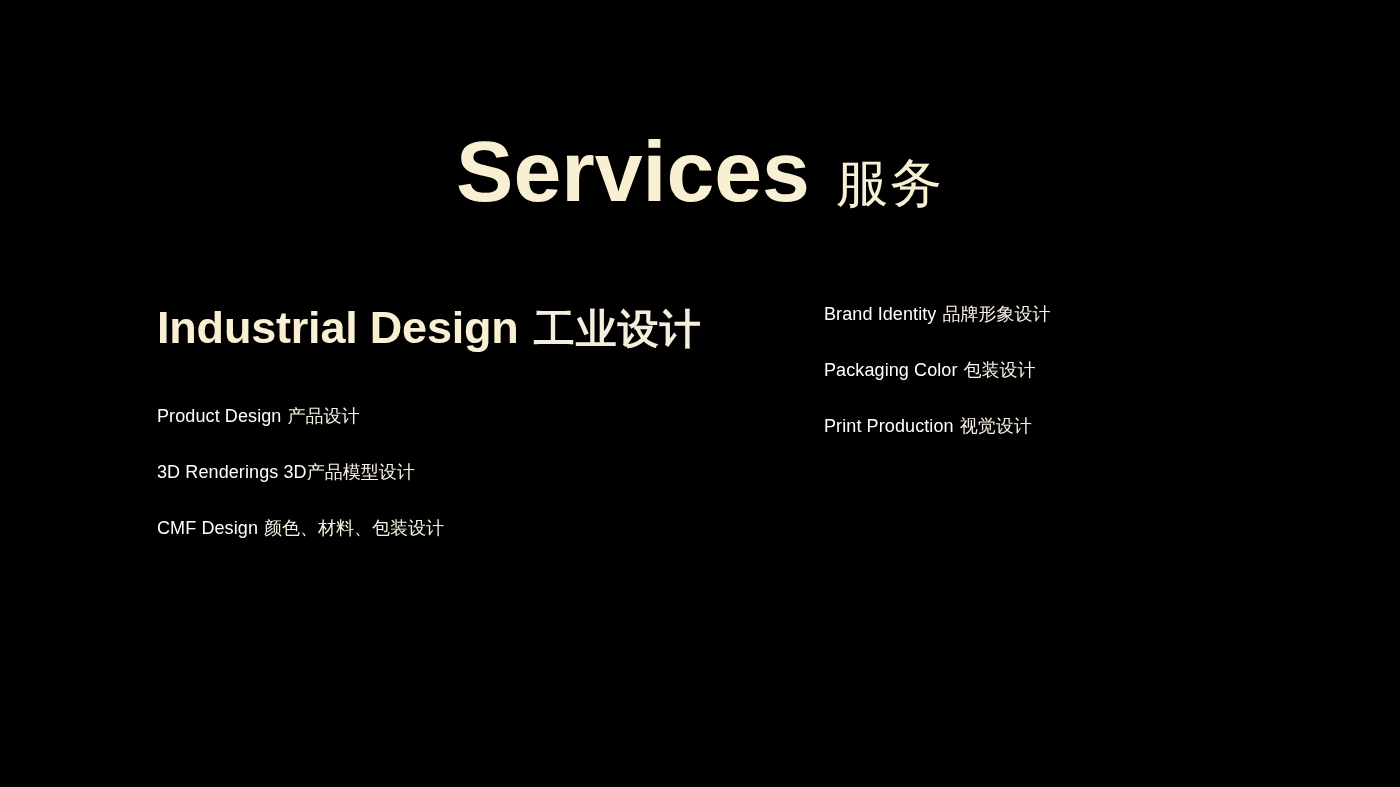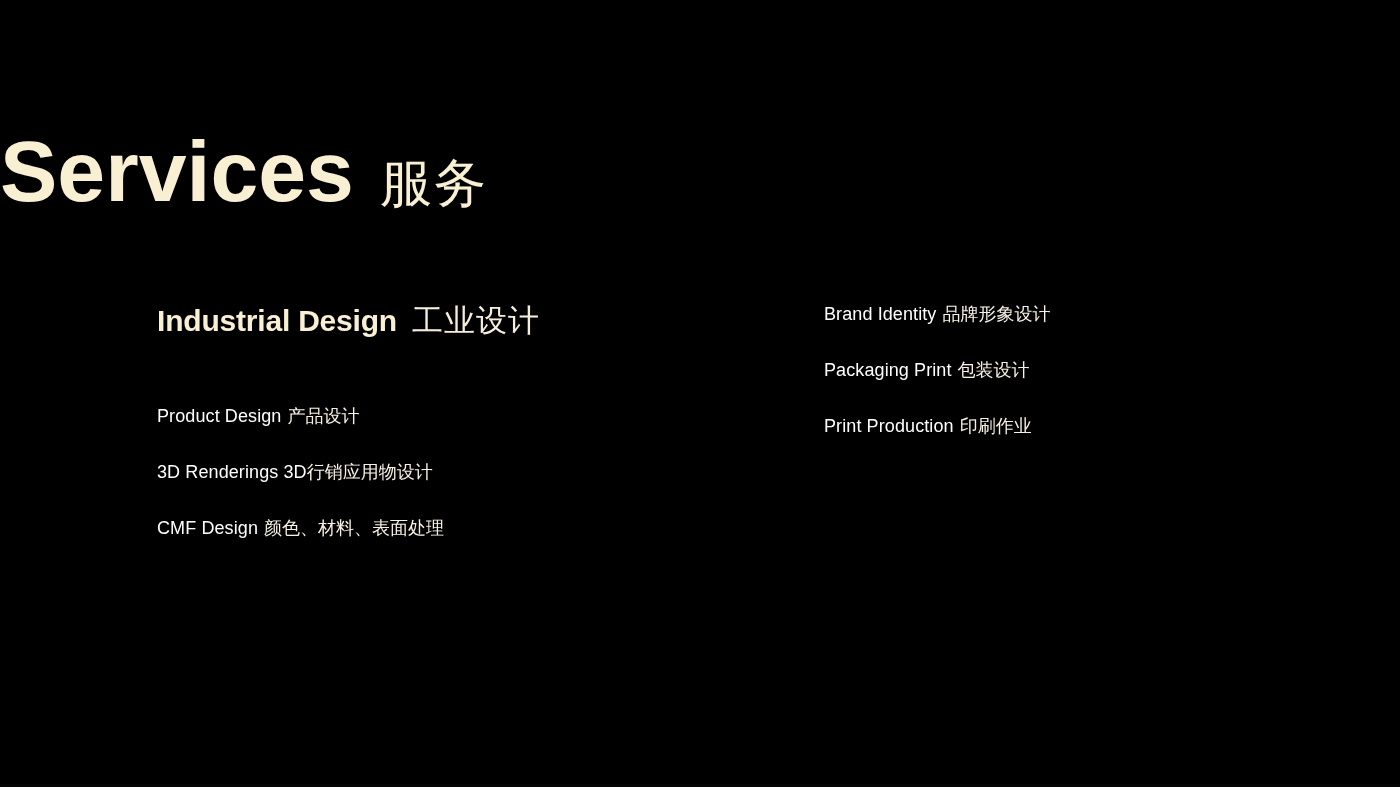--- a/index.html
+++ b/index.html
@@ -23,20 +23,21 @@
     box-sizing: border-box;
     border-bottom: 3px solid #050505;
   }
 
   
   .title-block {
     position: absolute;
     left: 0;
     top: 128px;
     width: 1400px;
+    text-align: center;
     white-space: nowrap;
   }
   .title-en {
     font-family: "Liberation Sans", "DejaVu Sans", sans-serif;
     font-size: 86px;
     font-weight: 700;
     letter-spacing: 0px;
     color: #F9EFD3;
     line-height: 1;
     vertical-align: baseline;
@@ -67,30 +68,30 @@
   .col-right { left: 824px; width: 560px; }
 
   .col-header {
     white-space: nowrap;
     margin: 0 0 52px 0;
     line-height: 1;
     height: 50px;
   }
   .col-header-en {
     font-family: "Liberation Sans", "DejaVu Sans", sans-serif;
-    font-size: 30px;
+    font-size: 45px;
     font-weight: 700;
     color: #F9EFD3;
     letter-spacing: -0.2px;
     vertical-align: baseline;
   }
   .col-header-cn {
     font-family: "Liberation Serif", "DejaVu Serif", serif;
-    font-size: 31px;
-    font-weight: 400;
+    font-size: 41px;
+    font-weight: 700;
     color: #F6EEDC;
     margin-left: 15px;
     letter-spacing: 1px;
     vertical-align: baseline;
   }
 
   .service-list {
     list-style: none;
     margin: 0;
     padding: 0;
@@ -129,36 +130,36 @@
 
     <div class="column col-left">
       <div class="col-header">
         <span class="col-header-en">Industrial Design</span><span class="col-header-cn">工业设计</span>
       </div>
       <ul class="service-list">
         <li class="service-item">
           <span class="item-en">Product Design</span><span class="item-cn">产品设计</span>
         </li>
         <li class="service-item">
-          <span class="item-en">3D Renderings 3D</span><span class="item-cn tight">行销应用物设计</span>
+          <span class="item-en">3D Renderings 3D</span><span class="item-cn tight">产品模型设计</span>
         </li>
         <li class="service-item">
-          <span class="item-en">CMF Design</span><span class="item-cn">颜色、材料、表面处理</span>
+          <span class="item-en">CMF Design</span><span class="item-cn">颜色、材料、包装设计</span>
         </li>
       </ul>
     </div>
 
     <div class="column col-right">
       <ul class="service-list">
         <li class="service-item">
           <span class="item-en">Brand Identity</span><span class="item-cn">品牌形象设计</span>
         </li>
         <li class="service-item">
-          <span class="item-en">Packaging Print</span><span class="item-cn">包装设计</span>
+          <span class="item-en">Packaging Color</span><span class="item-cn">包装设计</span>
         </li>
         <li class="service-item">
-          <span class="item-en">Print Production</span><span class="item-cn">印刷作业</span>
+          <span class="item-en">Print Production</span><span class="item-cn">视觉设计</span>
         </li>
       </ul>
     </div>
 
   </div>
 </div>
 
 </body></html>

